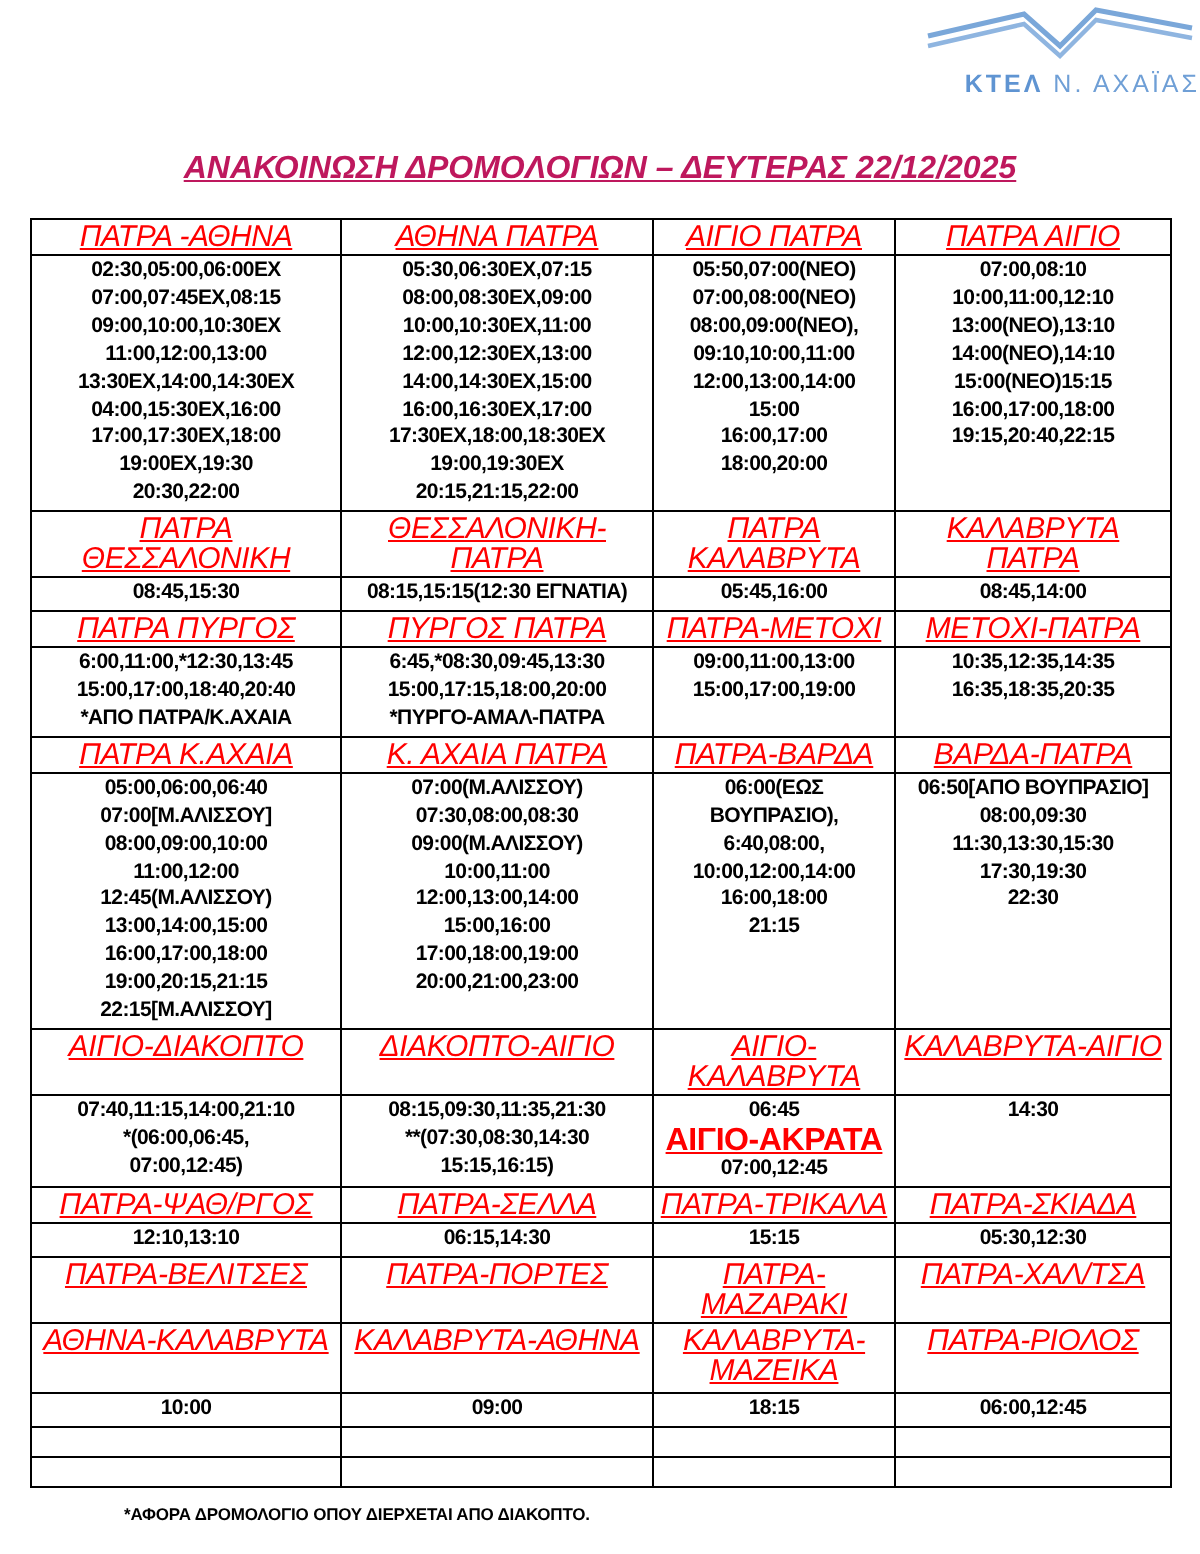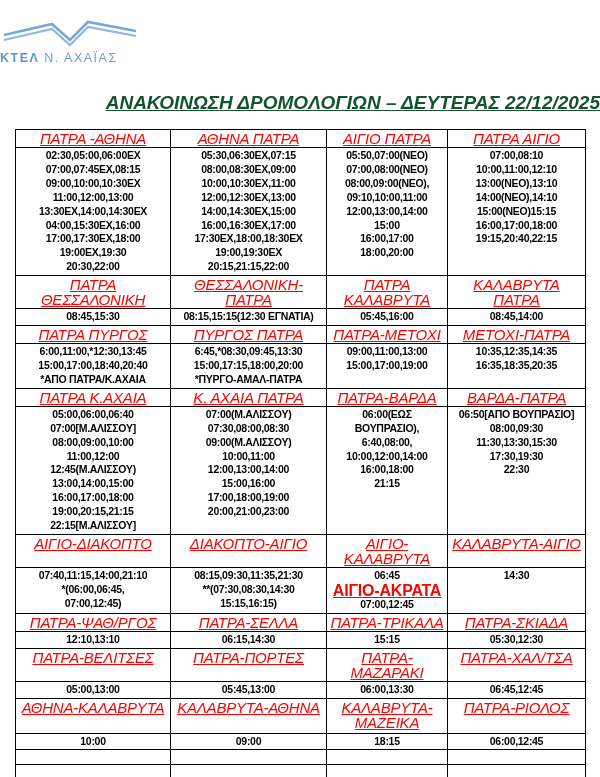--- a/index.html
+++ b/index.html
@@ -1,25 +1,25 @@
 <!DOCTYPE html>
 <html><head>
 <meta charset="utf-8">
 <style>
   html,body{margin:0;padding:0;}
   body{
     width:600px;min-height:777px;background:#ffffff;
     font-family:"Liberation Sans", sans-serif;color:#000;
   }
-  .logo-wrap{text-align:left;padding-top:19px;}
+  .logo-wrap{text-align:right;padding-top:2px;}
   .logo-text{color:#6f9fd6;font-size:12.5px;letter-spacing:1.5px;margin-top:-2px;}
   .logo-text .ktel{font-weight:bold;color:#5f94d2;}
   .doc-title{
-    text-align:right;margin-top:27px;font-size:19px;font-weight:bold;
-    font-style:italic;text-decoration:underline;color:#14532d;
+    text-align:center;margin-top:27px;font-size:16px;font-weight:bold;
+    font-style:italic;text-decoration:underline;color:#be185d;
   }
   table.sched{
     border-collapse:collapse;table-layout:fixed;
     margin:15px 0 0 15px;width:570px;
   }
   table.sched td{
     border:1.5px solid #000;vertical-align:top;text-align:center;
     padding:1px 1px;overflow:hidden;
   }
   .hdr-text{
@@ -300,34 +300,20 @@
         <td>
           <div class="hdr-text">ΠΑΤΡΑ-ΠΟΡΤΕΣ</div>
         </td>
         <td>
           <div class="hdr-text">ΠΑΤΡΑ-ΜΑΖΑΡΑΚΙ</div>
         </td>
         <td>
           <div class="hdr-text">ΠΑΤΡΑ-ΧΑΛ/ΤΣΑ</div>
         </td>
       </tr>
-      <tr class="body-row">
-        <td>
-          <div class="time-line">05:00,13:00</div>
-        </td>
-        <td>
-          <div class="time-line">05:45,13:00</div>
-        </td>
-        <td>
-          <div class="time-line">06:00,13:30</div>
-        </td>
-        <td>
-          <div class="time-line">06:45,12:45</div>
-        </td>
-      </tr>
       <tr class="hdr-row tall">
         <td>
           <div class="hdr-text">ΑΘΗΝΑ-ΚΑΛΑΒΡΥΤΑ</div>
         </td>
         <td>
           <div class="hdr-text">ΚΑΛΑΒΡΥΤΑ-ΑΘΗΝΑ</div>
         </td>
         <td>
           <div class="hdr-text">ΚΑΛΑΒΡΥΤΑ-</div>
           <div class="hdr-text">ΜΑΖΕΙΚΑ</div>

